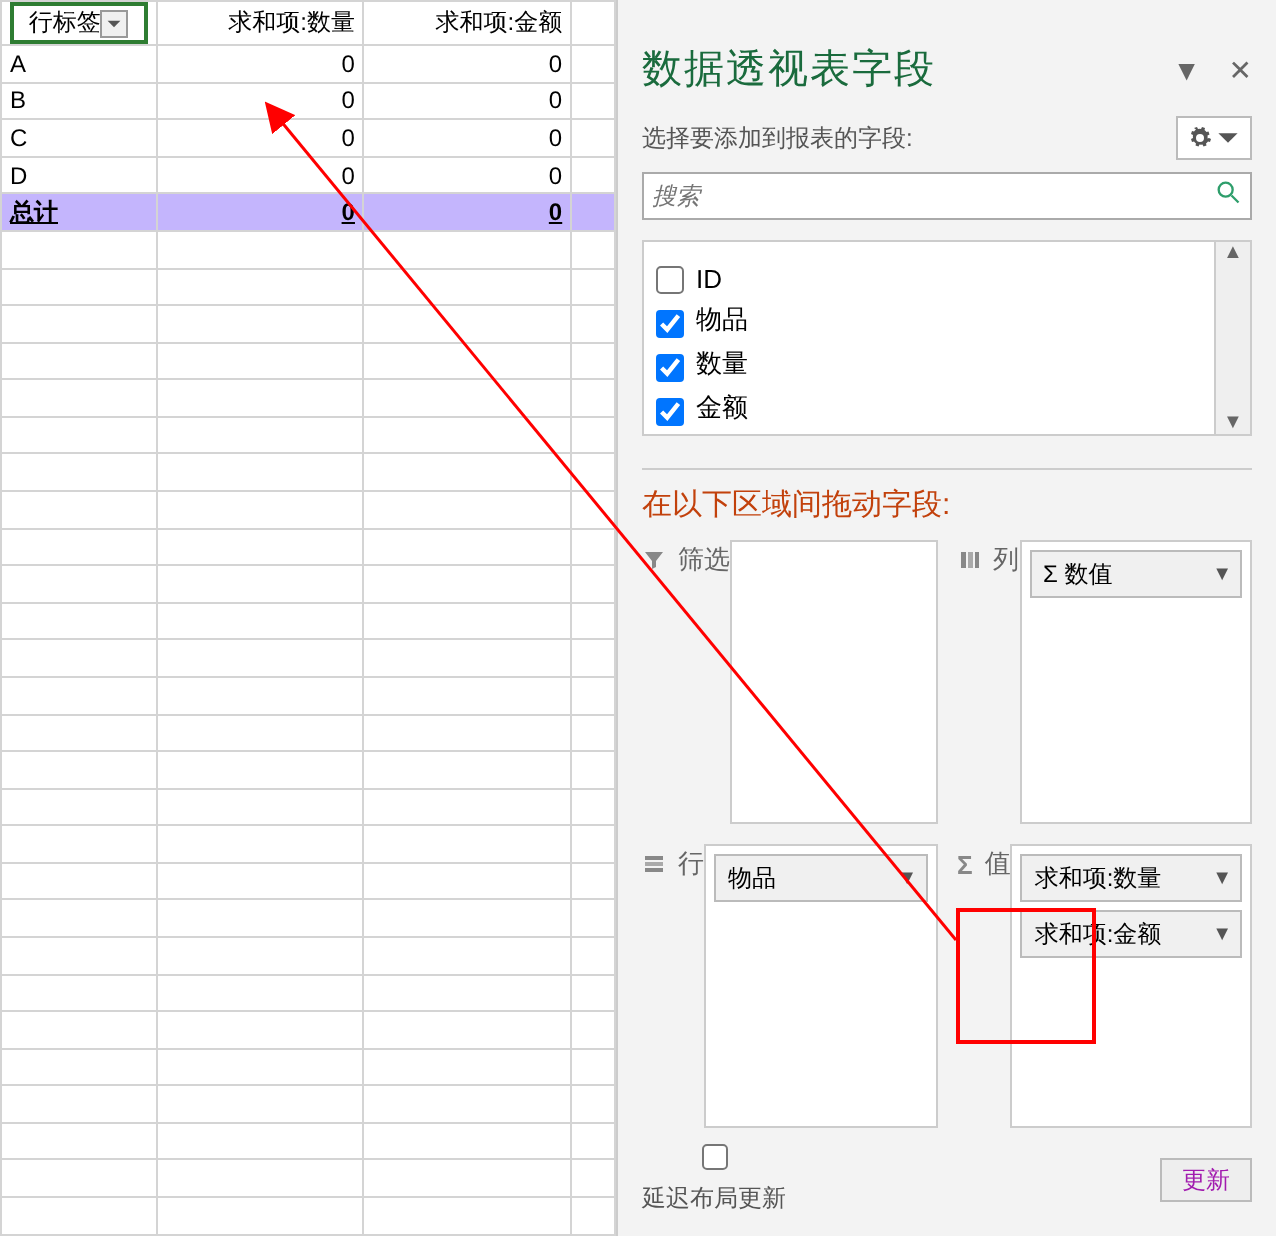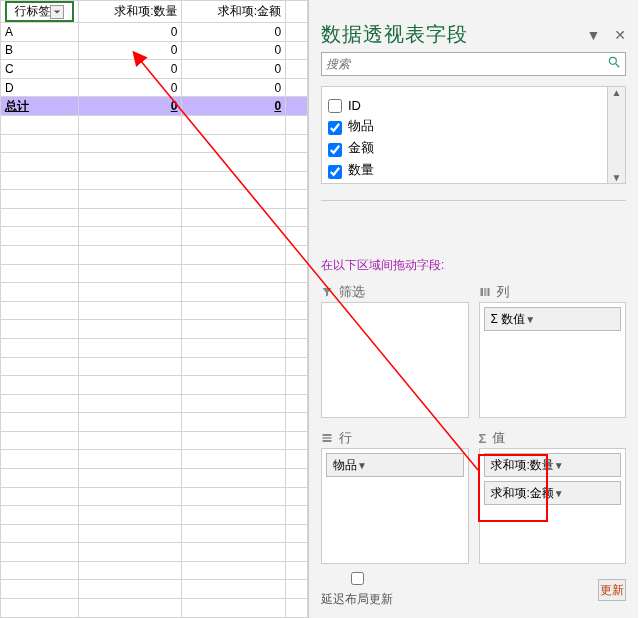--- a/index.html
+++ b/index.html
@@ -82,51 +82,51 @@
   }
   .fieldlist .items input[type=checkbox] { width: 14px; height: 14px; }
   .fieldlist .scroll {
     width: 18px; background: #efefef; border-left: 1px solid #ccc;
     display: flex; flex-direction: column; justify-content: space-between; align-items: center;
   }
   .fieldlist .scroll .arr { font-size: 10px; color: #666; }
 
   .divider { height: 1px; background: #ccc; margin: 12px 12px 6px 12px; }
 
-  .draglabel { font-size: 12px; color: #a21caf; padding: 2px 12px 8px 12px; margin-top: 48px; }
+  .draglabel { font-size: 15px; color: #c2410c; padding: 2px 12px 8px 12px; }
 
   .zones {
     display: grid; grid-template-columns: 1fr 1fr; grid-template-rows: auto auto;
     gap: 10px 10px; padding: 0 12px; flex: 1;
   }
-  .zone { display: flex; flex-direction: column; }
+  .zone { display: flex; }
   .zone-head {
     font-size: 13px; color: #666; display: flex; align-items: center; gap: 6px; height: 20px;
   }
   .zone-head svg { width: 12px; height: 12px; }
   .zone-body {
     background: #fff; border: 1px solid #ccc; flex: 1; min-height: 80px;
     padding: 4px; display: flex; flex-direction: column; gap: 4px;
   }
   .zone-body.tall { min-height: 92px; }
   .chip {
     background: #f0f0f0; border: 1px solid #bbb; height: 24px;
-    display: flex; align-items: center; 
+    display: flex; align-items: center; justify-content: space-between;
     padding: 0 4px 0 6px; font-size: 12px;
   }
   .chip .caret { color: #555; font-size: 10px; }
 
   .footer {
     display: flex; align-items: center; justify-content: space-between;
     padding: 8px 12px 10px 12px; font-size: 12px; color: #555;
   }
   .footer label { display: flex; align-items: center; gap: 6px; flex-direction: column; }
   .footer .updatebtn {
-    width: 28px; height: 22px; border: 1px solid #bbb; background: #eee;
-    color: #c2410c; font-size: 12px;
+    width: 46px; height: 22px; border: 1px solid #bbb; background: #eee;
+    color: #a21caf; font-size: 12px;
   }
 
   
   .redbox {
     position: absolute; border: 2px solid red; pointer-events: none;
   }
   .arrow {
     position: absolute; left: 0; top: 0; pointer-events: none;
   }
 </style>
@@ -354,20 +354,31 @@
 
 <div class="pane">
   <div class="pane-title">
     <h2>数据透视表字段</h2>
     <div class="controls">
       <span>▼</span>
       <span>✕</span>
     </div>
   </div>
 
+  <div class="pane-sub">
+    <span>选择要添加到报表的字段:</span>
+    <div class="gearbtn">
+      <svg viewBox="0 0 24 24">
+          <path fill="#555" d="M12 8a4 4 0 100 8 4 4 0 000-8zm9 4l2 1-1 3-2-.5a8 8 0 01-2 2l.5 2-3 1-1-2a8 8 0 01-3 0l-1 2-3-1 .5-2a8 8 0 01-2-2l-2 .5-1-3 2-1a8 8 0 010-3l-2-1 1-3 2 .5a8 8 0 012-2L6 2l3-1 1 2a8 8 0 013 0l1-2 3 1-.5 2a8 8 0 012 2l2-.5 1 3-2 1a8 8 0 010 3z"></path>
+        </svg>
+      <svg viewBox="0 0 10 10">
+          <path d="M1 3 L5 7 L9 3 Z" fill="#555"></path>
+        </svg>
+    </div>
+  </div>
 
   <div class="searchwrap">
     <div class="searchbox">
       <input type="text" placeholder="搜索" style="">
       <span class="mag">
         <svg width="14" height="14" viewBox="0 0 24 24">
             <circle cx="10" cy="10" r="6" stroke="#2e9e6b" stroke-width="2" fill="none"></circle>
             <line x1="15" y1="15" x2="21" y2="21" stroke="#2e9e6b" stroke-width="2"></line>
           </svg>
       </span>
@@ -379,25 +390,25 @@
       <label>
         <input type="checkbox" style="">
           <span>ID</span>
       </label>
       <label>
         <input type="checkbox" checked="" style="">
           <span>物品</span>
       </label>
       <label>
         <input type="checkbox" checked="" style="">
-          <span>金额</span>
+          <span>数量</span>
       </label>
       <label>
         <input type="checkbox" checked="" style="">
-          <span>数量</span>
+          <span>金额</span>
       </label>
     </div>
     <div class="scroll">
       <span class="arr">▲</span>
       <span class="arr">▼</span>
     </div>
   </div>
 
   <div class="divider"></div>
   <div class="draglabel">在以下区域间拖动字段:</div>

